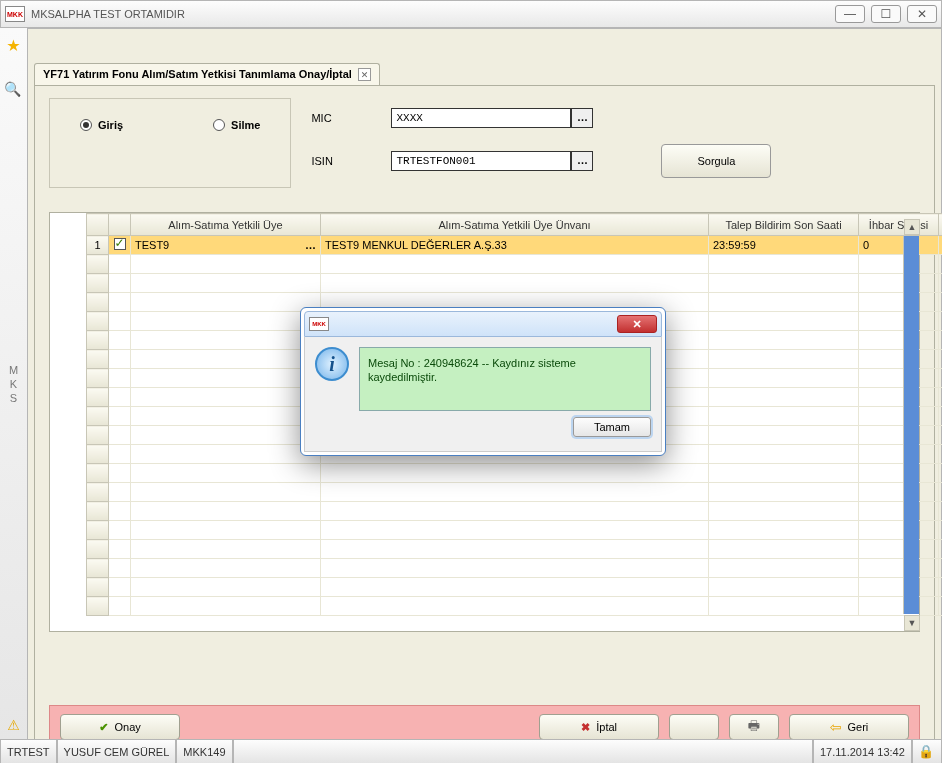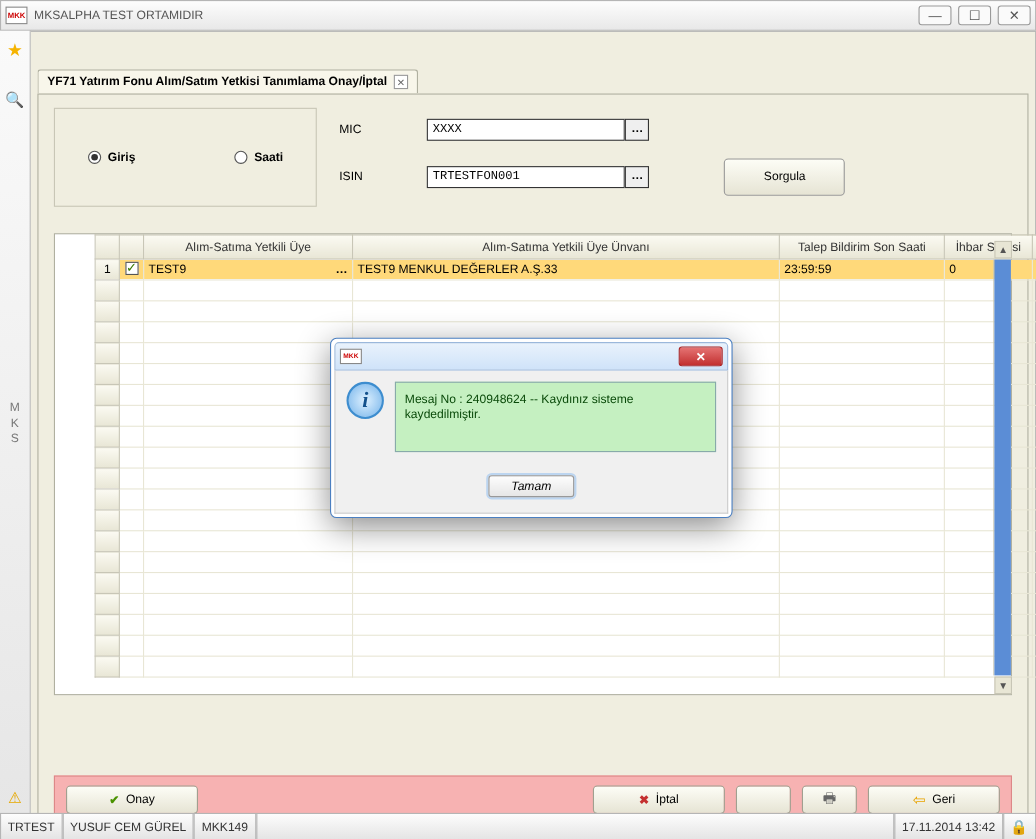--- a/index.html
+++ b/index.html
@@ -22,21 +22,21 @@
   
   .content { position:absolute; left:28px; right:0; top:28px; bottom:22px; background:#f0eee0; border:1px solid #b5b5b5; border-left:none; padding:6px; }
   .tab-hdr { display:flex; }
   .tab { background:#f8f6ea; border:1px solid #b0b0a0; border-bottom:none; padding:4px 8px; border-radius:3px 3px 0 0; display:flex; align-items:flex-start; gap:6px;margin-top:28px; }
   .tab .x { width:13px; height:13px; border:1px solid #999; font-size:9px; display:flex; align-items:center; justify-content:center; color:#666; background:#fff; cursor:pointer; }
   .tab-body { background:#f0eee0; border:1px solid #b0b0a0; padding:12px 14px; height:calc(100% - 24px); position:relative; }
 
   
   .criteria { display:flex; gap:20px; }
   .crit-left { border:1px solid #c8c6b6; background:#f0eee0; padding:20px 30px; display:flex; gap:90px; }
-  .radio-wrap { display:flex; align-items:center; gap:6px; }
+  .radio-wrap { display:flex; align-items:flex-start; gap:6px; }
   .radio-dot { width:12px; height:12px; border:1px solid #555; border-radius:50%; display:inline-flex; align-items:center; justify-content:center; background:#fff; }
   .radio-dot.sel::after { content:""; width:6px; height:6px; background:#333; border-radius:50%; }
   .crit-right { flex:1; display:grid; grid-template-columns:80px 180px 30px 1fr; row-gap:16px; align-items:center; padding:10px 0; }
   .txtfield { border:1px solid #333; height:20px; padding:0 4px; background:#fff;font-family:Liberation Mono, monospace; }
   .dots-btn { width:22px; height:20px; border:1px solid #333; background:#efefef; font-weight:bold; text-align:center; line-height:17px; cursor:pointer; }
   .sorgula-btn { width:110px; height:34px; border:1px solid #999; border-radius:4px; background:linear-gradient(#fdfdf6,#e6e4d4); cursor:pointer; margin-left:60px; }
 
   
   .grid-wrap { margin-top:24px; border:1px solid #b0b0a0; height:420px; position:relative; background:#fff; display:flex; flex-direction:column; }
   .grid { width:100%; border-collapse:collapse; table-layout:fixed;margin-left:36px; }
@@ -71,21 +71,21 @@
 
   
   .modal { position:absolute; left:300px; top:307px; width:366px; background:#fff; border:1px solid #4a7fc1; border-radius:6px; box-shadow:0 8px 30px rgba(0,0,0,0.45); padding:3px; }
   .modal-titlebar { height:26px; background:linear-gradient(#e9f2fc,#cfe3f9); border:1px solid #9bb8db; border-radius:4px 4px 0 0; display:flex; align-items:center; padding:0 4px; }
   .modal-titlebar .logo { width:20px; height:14px; background:#fff; border:1px solid #888; font-size:6px; font-weight:bold; color:#c00; display:flex; align-items:center; justify-content:center; }
   .modal-close { margin-left:auto; width:40px; height:18px; background:linear-gradient(#e57373,#c23030); border:1px solid #a22; border-radius:3px; color:#fff; display:flex; align-items:center; justify-content:center; font-weight:bold; cursor:pointer; }
   .modal-body { background:#f0f0f0; padding:10px 10px 14px 10px; border:1px solid #ccc; border-top:none;}
   .modal-inner { display:flex; gap:10px; }
   .info-icon { width:34px; height:34px; border-radius:50%; background:radial-gradient(#dff1ff,#74b3ea); border:2px solid #3d8dcf; color:#14518c; font-weight:bold; font-style:italic; font-size:20px; display:flex; align-items:center; justify-content:center; font-family:Georgia,serif;}
   .msg-box { flex:1; background:#c5f0c1; border:1px solid #8aa; padding:8px; min-height:64px; color:#0a4a0a; line-height:14px;}
-  .modal-btn-row { text-align:center; margin-top:21px;font-style:italic; }
+  .modal-btn-row { text-align:right; margin-top:6px; }
   .modal-btn { display:inline-block; padding:3px 20px; border:1px solid #999; border-radius:3px; background:linear-gradient(#fdfdfd,#e6e6e6); cursor:pointer; box-shadow:0 0 0 2px #bcd5f0;}
 </style>
 </head>
 <body>
 
 <div class="titlebar">
   <div class="logo">MKK</div>
   <div class="title">MKSALPHA TEST ORTAMIDIR</div>
   <div class="winbtns">
     <div class="winbtn">—</div>
@@ -111,21 +111,21 @@
   <div class="tab-body">
 
     <div class="criteria">
       <div class="crit-left">
         <label class="radio-wrap">
           <span class="radio-dot sel"></span>
           <b>Giriş</b>
         </label>
         <label class="radio-wrap">
           <span class="radio-dot"></span>
-          <b>Saati</b>
+          <b>Silme</b>
         </label>
       </div>
       <div class="crit-right">
         <div>MIC</div>
         <input class="txtfield" value="XXXX" style="">
         <div class="dots-btn">…</div>
         <div></div>
 
         <div>ISIN</div>
         <input class="txtfield" value="TRTESTFON001" style="">

